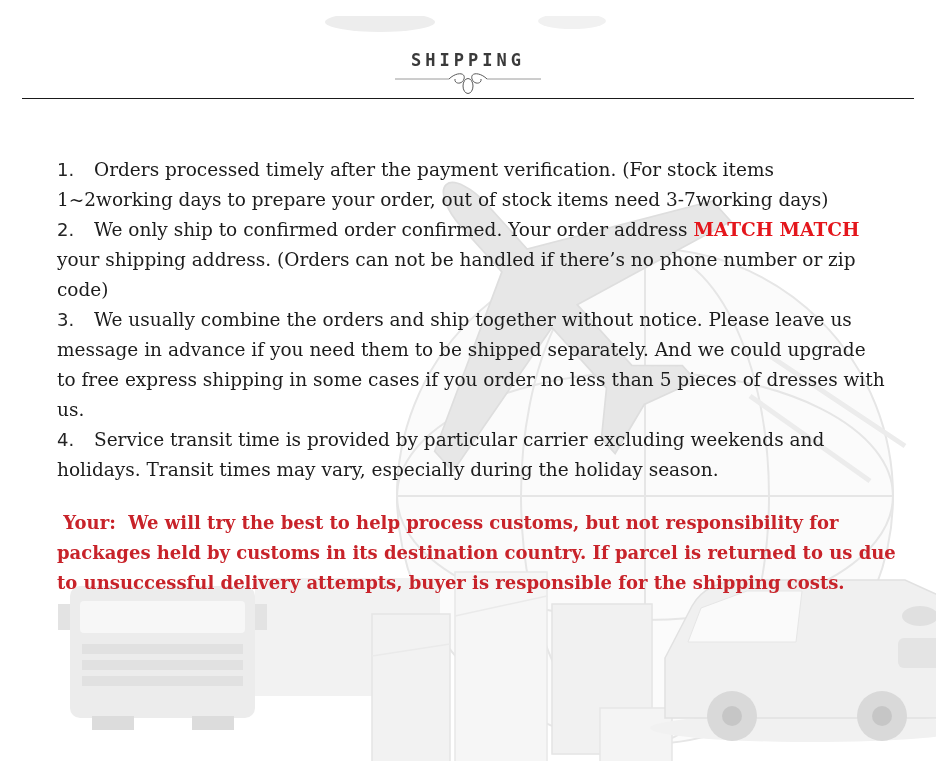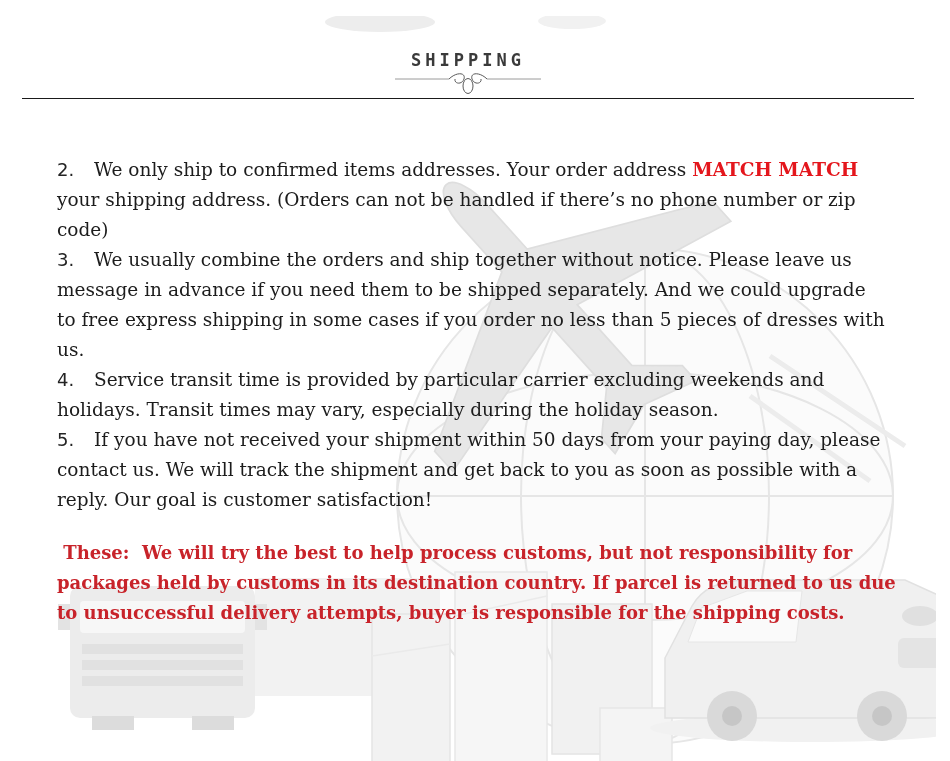--- a/index.html
+++ b/index.html
@@ -138,22 +138,22 @@
         <line x1="94" y1="8" x2="148" y2="8" stroke="#9a9a9a" stroke-width="1"></line>
         <path d="M56,8 C63,1 73,1 71,8 C69,14 61,13 62,8" fill="none" stroke="#5a5a5a" stroke-width="1"></path>
         <path d="M94,8 C87,1 77,1 79,8 C81,14 89,13 88,8" fill="none" stroke="#5a5a5a" stroke-width="1"></path>
         <ellipse cx="75" cy="15" rx="5" ry="7.5" fill="none" stroke="#5a5a5a" stroke-width="1"></ellipse>
       </svg>
       <hr class="rule">
     </header>
 
     <main class="policies">
 
-        <p class="policy"><span class="num">2.</span><span>We only ship to confirmed items addresses. Your order address </span><span class="highlight">MATCH MATCH</span><span> your shipping address.  (Orders can not be handled if there’s no phone number or zip code)</span></p>
+    <p class="policy"><span class="num">1.</span><span>Orders processed timely after the payment verification. (For stock items 1~2working days to prepare your order, out of stock items need 3-7working days)</span></p>
+        <p class="policy"><span class="num">2.</span><span>We only ship to confirmed order confirmed. Your order address </span><span class="highlight">MATCH MATCH</span><span> your shipping address.  (Orders can not be handled if there’s no phone number or zip code)</span></p>
         <p class="policy"><span class="num">3.</span><span>We usually combine the orders and ship together without notice. Please leave us message in advance if you need them to be shipped separately. And we could upgrade to free express shipping in some cases if you order no less than 5 pieces of dresses with us.</span></p>
         <p class="policy"><span class="num">4.</span><span>Service transit time is provided by particular carrier excluding weekends and holidays. Transit times may vary, especially during the holiday season.</span></p>
-        <p class="policy"><span class="num">5.</span><span>If you have not received your shipment within 50 days from your paying day, please contact us. We will track the shipment and get back to you as soon as possible with a reply. Our goal is customer satisfaction!</span></p>
       </main>
 
-    <p class="note"><span> These: </span><span> We will try the best to help process customs, but not responsibility for packages held by customs in its destination country. If parcel is returned to us due to unsuccessful delivery attempts, buyer is responsible for the shipping costs.</span></p>
+    <p class="note"><span> Your: </span><span> We will try the best to help process customs, but not responsibility for packages held by customs in its destination country. If parcel is returned to us due to unsuccessful delivery attempts, buyer is responsible for the shipping costs.</span></p>
 
   </div>
 </div>
 
 </body></html>

